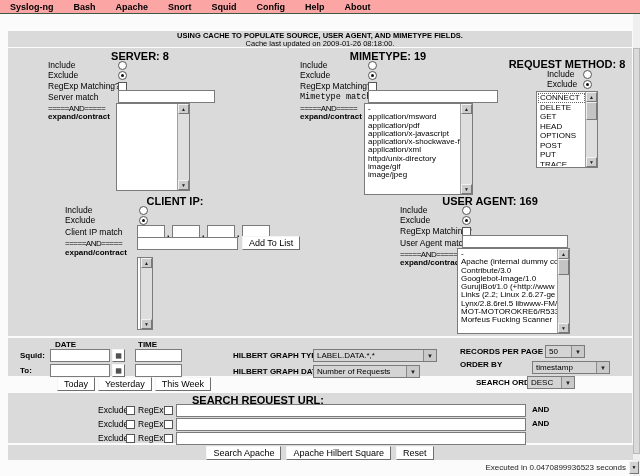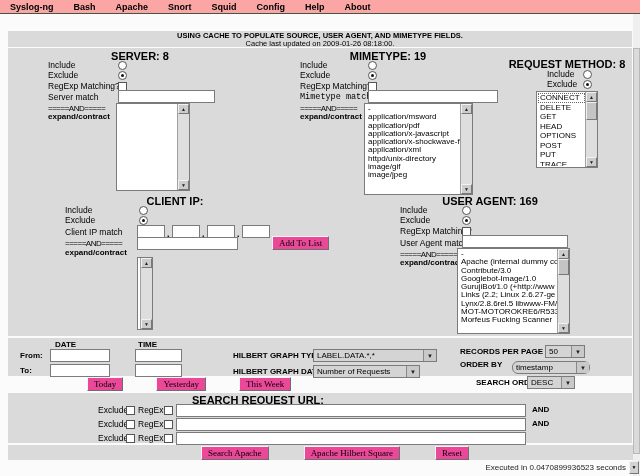--- a/index.html
+++ b/index.html
@@ -16,23 +16,23 @@
   .b{font-weight:bold;font-size:8px;}
   .ttl{position:absolute;font-size:11px;font-weight:bold;text-align:center;white-space:nowrap;}
   .and{font-size:8px;letter-spacing:-0.5px;}
   .exp{font-size:8px;font-weight:bold;}
   
   .radio{position:absolute;width:9px;height:9px;border:1px solid #555;border-radius:50%;background:#fff;box-sizing:border-box;}
   .radio.on::after{content:"";position:absolute;left:2px;top:2px;width:3px;height:3px;border-radius:50%;background:#111;}
   .chk{position:absolute;width:9px;height:9px;border:1px solid #555;background:#fff;box-sizing:border-box;}
   .tin{position:absolute;height:13px;background:#fff;border:1px solid #7b7b7b;box-sizing:border-box;
        padding:0 2px;font-size:9px;font-family:inherit;outline:none;}
-  .btn{height:14px;background:#ec4899;border:1px solid;border-color:#f5f5f5 #6e6e6e #6e6e6e #f5f5f5;
-       font-size:9px;font-family:Liberation Serif, serif;display:inline-flex;align-items:center;justify-content:center;
-       padding:0 6px;white-space:nowrap;box-sizing:border-box;cursor:default;margin-left:30px;}
+  .btn{height:14px;background:#ffffff;border:1px solid;border-color:#f5f5f5 #6e6e6e #6e6e6e #f5f5f5;
+       font-size:9px;font-family:Liberation Sans, sans-serif;display:inline-flex;align-items:center;justify-content:center;
+       padding:0 6px;white-space:nowrap;box-sizing:border-box;cursor:default;}
   .abs{position:absolute;}
   .dd{position:absolute;display:flex;align-items:stretch;background:#d4d4d4;border:1px solid #7b7b7b;
       height:13px;box-sizing:border-box;cursor:default;}
   .dd-val{flex:1;padding:0 3px;font-size:8px;line-height:11px;white-space:nowrap;overflow:hidden;}
   .dd-btn{width:12px;background:#c9c9c9;border-left:1px solid #8a8a8a;display:flex;align-items:center;
           justify-content:center;font-size:6px;color:#222;}
   
   .lb{position:absolute;background:#fff;border:1px solid #7b7b7b;box-sizing:border-box;overflow:hidden;}
   .lb-items{position:absolute;left:1px;top:1px;right:12px;bottom:1px;overflow:hidden;}
   .li{font-size:8px;line-height:8.3px;white-space:nowrap;padding-left:2px;cursor:default;}
@@ -211,21 +211,21 @@
           <div class="sb-th" style="top:10px;height:16px;"></div>
           <div class="sb-dn">▼</div>
         </div>
       </div>
     </div>
   </div>
 
   <div class="panel" style="left:8px;top:338px;width:624px;height:38px;">
     <span class="lbl b" style="left:47px;top:2px;">DATE</span>
     <span class="lbl b" style="left:130px;top:2px;">TIME</span>
-    <span class="lbl b" style="left:12px;top:13px;">From:</span>
+    <span class="lbl b" style="left:12px;top:13px;">Squid:</span>
     <input class="tin" style="left: 42px; top: 11px; width: 60px;">
     <button class="btn abs" style="left:104px;top:11px;width:13px;height:13px;padding:0;font-size:7px;">
         <span>▦</span>
       </button>
     <input class="tin" style="left: 127px; top: 11px; width: 47px;">
     <span class="lbl b" style="left:12px;top:28px;">To:</span>
     <input class="tin" style="left: 42px; top: 26px; width: 60px;">
     <button class="btn abs" style="left:104px;top:26px;width:13px;height:13px;padding:0;font-size:7px;">
         <span>▦</span>
       </button>
@@ -246,21 +246,21 @@
       <span class="dd-val">Number of Requests</span>
       <span class="dd-btn">▼</span>
     </div>
 
     <span class="lbl b" style="left:452px;top:9px;">RECORDS PER PAGE</span>
     <div class="dd" style="left:537px;top:7px;width:40px;">
       <span class="dd-val">50</span>
       <span class="dd-btn">▼</span>
     </div>
     <span class="lbl b" style="left:452px;top:22px;">ORDER BY</span>
-    <div class="dd" style="left:504px;top:23px;width:78px;border-radius:6px;">
+    <div class="dd" style="left:524px;top:23px;width:78px;">
       <span class="dd-val">timestamp</span>
       <span class="dd-btn">▼</span>
     </div>
     <span class="lbl b" style="left:468px;top:40px;">SEARCH ORDER</span>
     <div class="dd" style="left:519px;top:38px;width:48px;">
       <span class="dd-val">DESC</span>
       <span class="dd-btn">▼</span>
     </div>
   </div>
 

